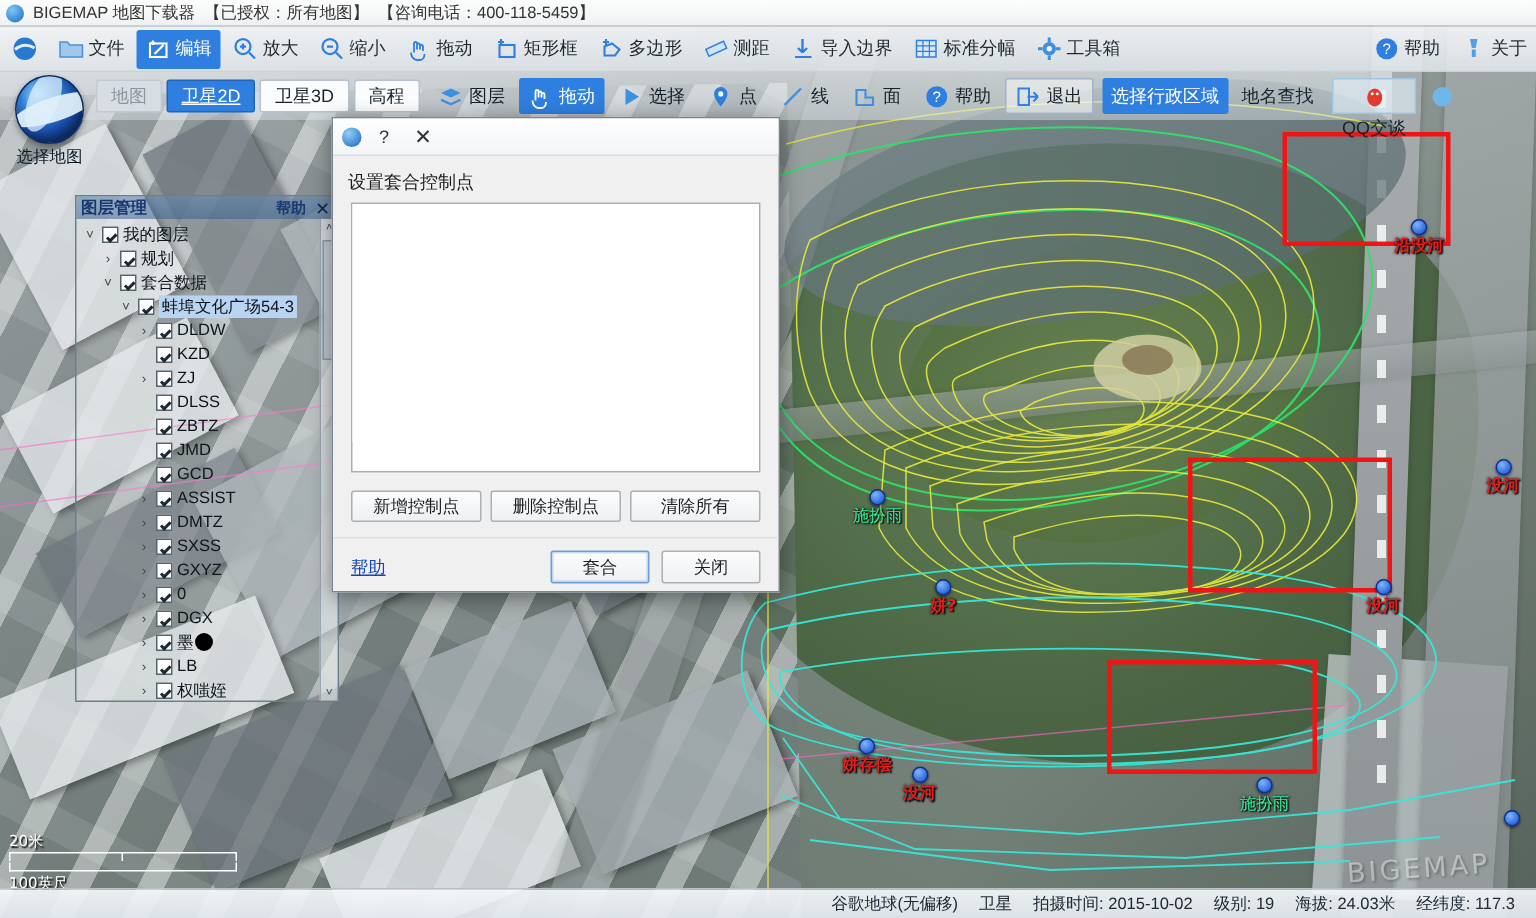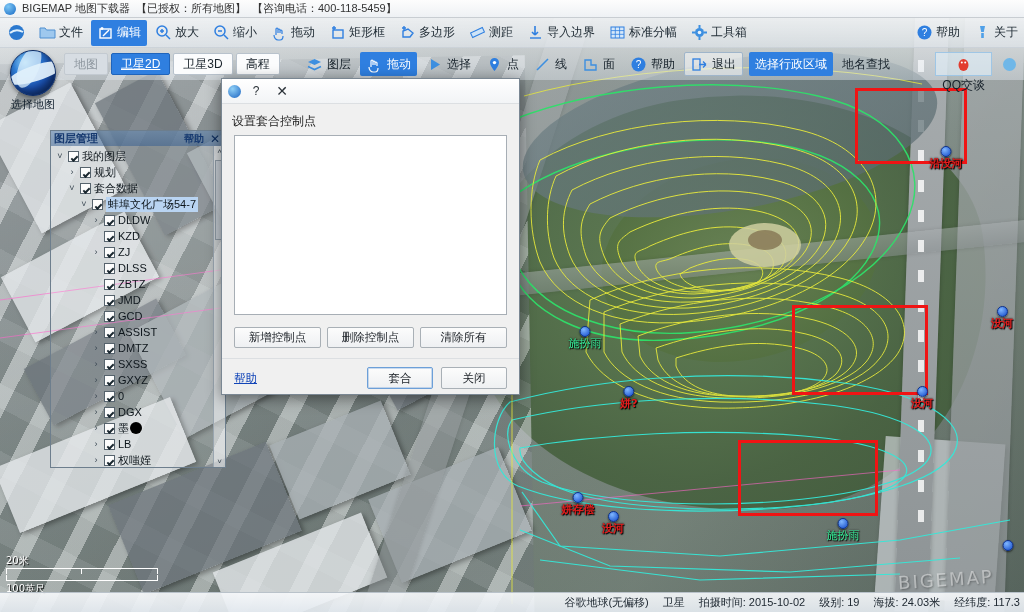--- a/index.html
+++ b/index.html
@@ -100,21 +100,21 @@
   .tb-item {
     display: flex; align-items: center; gap: 3px; padding: 2px 6px;
     height: 26px; white-space: nowrap; cursor: default;
   }
   .tb-item.active { background: #2f7fe0; color: #fff; border-radius: 2px; }
   .tb-ico { width: 17px; height: 17px; flex: 0 0 17px; position: relative; }
   .tb-sp { flex: 1; }
 
   
   #toolbar2 {
-    position: absolute; left: 0; top: 48px; width: 1024px; height: 32px;
+    position: absolute; left: 0; top: 48px; width: 928px; height: 32px;
     background: linear-gradient(rgba(244,247,250,.55), rgba(224,231,238,.45));
     display: flex; align-items: center; gap: 3px; padding-left: 64px;
     font-size: 12px; color: #1a242c;
   }
   .btn2 {
     display: flex; align-items: center; gap: 4px;
     padding: 3px 9px; height: 22px; background: #fbfcfd;
     border: 1px solid #b8c2cc; border-radius: 2px; white-space: nowrap;
   }
   .btn2.on { background: #2f7fe0; border-color: #1f64bb; color: #fff; }
@@ -268,21 +268,21 @@
     position: absolute; left: 0; right: 0; height: 1px; background: #fff;
   }
   #scalebar .bar .tk { position: absolute; width: 1px; height: 6px; background: #fff; }
 
   
   #statusbar {
     position: absolute; left: 0; bottom: 0; width: 1024px; height: 20px;
     background: linear-gradient(rgba(246,248,250,.92), rgba(228,234,240,.92));
     border-top: 1px solid #b9c2ca;
     display: flex; align-items: center; justify-content: flex-end;
-    gap: 14px; padding-right: 4px; font-size: 11px; color: #202a33;
+    gap: 14px; padding-right: 14px; font-size: 11px; color: #202a33;
   }
   #statusbar .si { white-space: nowrap; }
   .wm {
     position: absolute; right: 30px; bottom: 22px;
     color: rgba(255,255,255,.45); font-size: 18px; letter-spacing: 2px;
     font-family: "DejaVu Sans", sans-serif; transform: rotate(-4deg);
     text-shadow: 1px 1px 2px rgba(0,0,0,.3); pointer-events: none;
   }
 </style>
 </head>
@@ -707,21 +707,21 @@
 
         <div class="tr" style="padding-left:14px">
           <span class="arw">˅</span>
           <span class="cb c"></span>
           <span class="nm">套合数据</span>
         </div>
 
         <div class="tr sel" style="padding-left:26px">
           <span class="arw">˅</span>
           <span class="cb c"></span>
-          <span class="nm">蚌埠文化广场54-7</span>
+          <span class="nm">蚌埠文化广场54-3</span>
         </div>
 
         <div class="tr" style="padding-left:38px">
           <span class="arw">›</span>
           <span class="cb c"></span>
           <span class="nm">DLDW</span>
         </div>
 
         <div class="tr" style="padding-left:38px">
           <span class="arw"></span>

